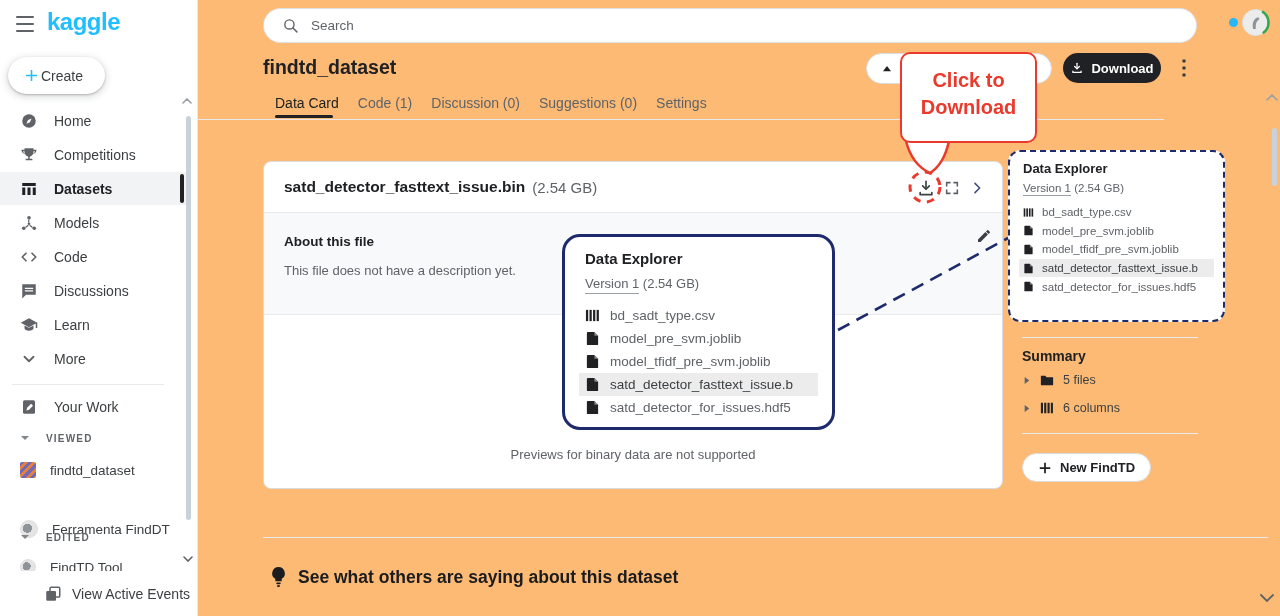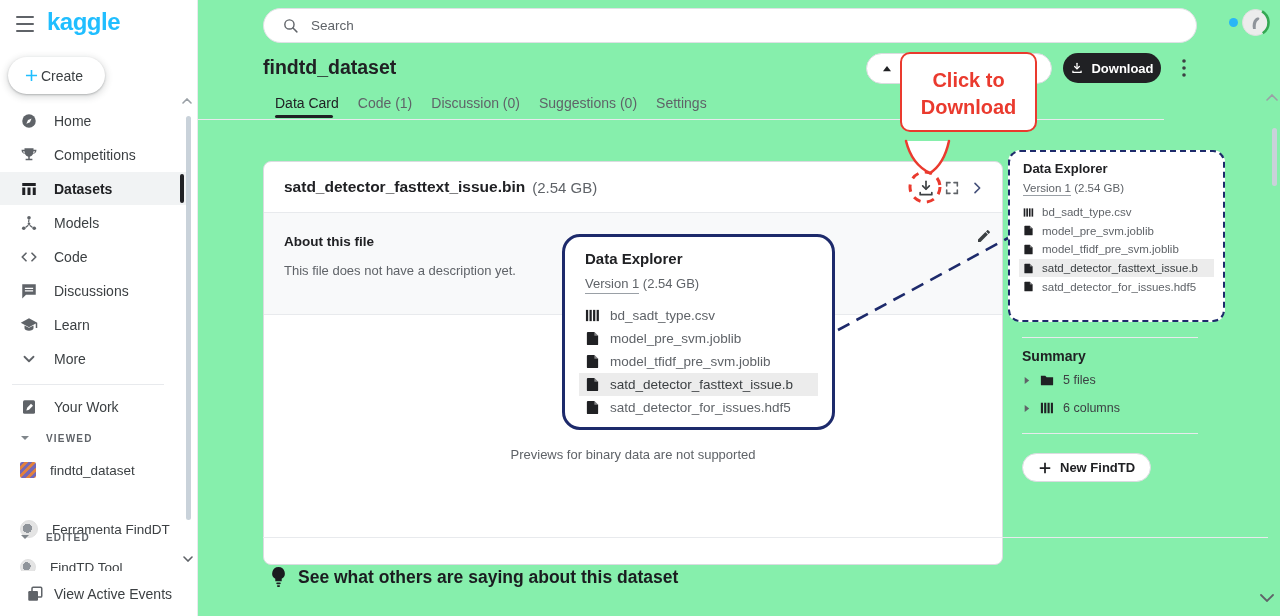--- a/index.html
+++ b/index.html
@@ -1,19 +1,19 @@
 <!DOCTYPE html>
 <html><head>
 <meta charset="utf-8">
 <style>
   * { margin:0; padding:0; box-sizing:border-box; }
   html,body { background:#fff; }
   .page {
     position:relative; width:1280px; height:616px; overflow:hidden;
-    font-family:"Liberation Sans","DejaVu Sans",sans-serif; background:#86efac; color:#202124;
+    font-family:"Liberation Sans","DejaVu Sans",sans-serif; background:#fdba74; color:#202124;
   }
   .abs { position:absolute; }
   svg { display:block; }
 
   
   .sidebar { position:absolute; left:0; top:0; width:197px; height:616px; background:#fff; }
   .sb-border { position:absolute; left:197px; top:0; width:1px; height:616px; background:#e8eaed; }
   .logo { font-size:24px; font-weight:700; color:#20beff; letter-spacing:-0.5px; }
   .create-btn {
     position:absolute; left:8px; top:57px; height:37px; width:97px; border:none; cursor:pointer;
@@ -21,21 +21,21 @@
     box-shadow:0 1px 2px rgba(60,64,67,.3), 0 2px 6px 2px rgba(60,64,67,.15);
     font-family:inherit; font-size:14px; color:#3c4043; font-weight:500;
   }
   .nav-item { position:absolute; left:0; width:186px; height:33px; display:flex; align-items:center; gap:16px; padding-left:20px; cursor:pointer; font-size:14px; color:#3c4043; }
   .nav-item .ni { width:18px; height:18px; color:#5f6368; flex:0 0 18px; }
   .nav-item.active { background:#f1f3f4; font-weight:700; color:#202124; }
   .nav-item.active .ni { color:#202124; }
   .sec-header { position:absolute; left:0; width:158px; height:16px; display:flex; align-items:center; gap:16px; padding-left:20px; font-size:10px; letter-spacing:1.2px; font-weight:700; color:#5f6368; cursor:pointer; }
   .sb-item { position:absolute; left:0; width:186px; height:26px; display:flex; align-items:center; gap:14px; padding-left:20px; font-size:13.5px; color:#3c4043; cursor:pointer; }
   .sb-divider { position:absolute; left:12px; width:152px; height:1px; background:#e8eaed; }
-  .sb-footer { position:absolute; left:0; top:571px; width:196px; height:45px; background:#fff; display:flex; align-items:center; gap:10px; padding-left:26px; font-size:14px; color:#3c4043; cursor:pointer; }
+  .sb-footer { position:absolute; left:0; top:571px; width:196px; height:45px; background:#fff; display:flex; align-items:center; gap:10px; padding-left:44px; font-size:14px; color:#3c4043; cursor:pointer; }
   .sb-scroll { position:absolute; left:186px; top:116px; width:5px; height:404px; background:#c9d2da; border-radius:3px; cursor:pointer; }
   .active-bar { position:absolute; left:180px; top:174px; width:4px; height:29px; background:#202124; border-radius:2px; }
   .chev { width:10px; height:10px; color:#80868b; }
   .pattern-icon { width:16px; height:16px; flex:0 0 16px; border-radius:2px;
     background:repeating-linear-gradient(135deg,#7668b5 0 3px,#e0813f 3px 6px); }
   .mini-avatar { width:18px; height:18px; flex:0 0 18px; border-radius:50%;
     background:radial-gradient(circle at 40% 45%, #8f949a 0 35%, #e4e4e4 36%); border:1px solid #e0e0e0; }
 
   
   .search {
@@ -53,21 +53,21 @@
   .tab.active { color:#202124; font-weight:400; }
   .tab-underline { position:absolute; left:275px; top:115px; width:58px; height:3px; background:#202124; border-radius:2px; }
   .tabs-divider { position:absolute; left:197px; top:119px; width:967px; height:1px; background:#e8eaed; }
 
   
   .vote-pill { position:absolute; left:866px; top:53px; width:186px; height:31px; border:1px solid #dadce0; border-radius:16px; background:#fff; display:flex; align-items:center; padding-left:13px; cursor:pointer; }
   .dl-btn { position:absolute; left:1063px; top:53px; width:98px; height:30px; border:none; border-radius:16px; background:#202124; color:#fff; display:flex; align-items:center; justify-content:center; gap:7px; font-family:inherit; font-size:13px; font-weight:600; cursor:pointer; }
   .kebab { position:absolute; left:1170px; top:53px; width:28px; height:30px; display:flex; align-items:center; justify-content:center; cursor:pointer; color:#3c4043; }
 
   
-  .card { position:absolute; left:263px; top:161px; width:740px; height:404px; border:1px solid #dadce0; border-radius:8px; background:#fff; }
+  .card { position:absolute; left:263px; top:161px; width:740px; height:328px; border:1px solid #dadce0; border-radius:8px; background:#fff; }
   .card-header { position:absolute; left:0; top:0; width:100%; height:50px; display:flex; align-items:center; padding:0 20px; }
   .file-name { font-size:15.5px; font-weight:700; color:#202124; }
   .file-size { font-size:15px; color:#5f6368; margin-left:7px; font-weight:400; }
   .card-hicon { position:absolute; top:16px; width:20px; height:20px; color:#4a5568; cursor:pointer; }
   .about-band { position:absolute; left:0; top:50px; width:100%; height:103px; background:#f8f9fa; border-top:1px solid #e8eaed; border-bottom:1px solid #e8eaed; }
   .about-title { position:absolute; left:20px; top:21px; font-size:13.5px; font-weight:700; color:#202124; }
   .about-text { position:absolute; left:20px; top:50px; font-size:13px; color:#5f6368; }
   .pencil { position:absolute; left:712px; top:66px; width:16px; height:16px; color:#3c4043; cursor:pointer; }
   .preview-note { position:absolute; left:0; top:285px; width:100%; text-align:center; font-size:13px; color:#5f6368; }
 
@@ -104,21 +104,21 @@
   .bottom-divider { position:absolute; left:263px; top:537px; width:1005px; height:1px; background:#e8eaed; }
   .community-heading { position:absolute; left:298px; top:567px; font-size:17.5px; font-weight:700; color:#1b1c20; }
   .bulb { position:absolute; left:269px; top:566px; width:19px; height:22px; color:#1b1c20; }
 
   
   .pg-scroll { position:absolute; left:1272px; top:128px; width:5px; height:58px; background:#c9d2da; border-radius:3px; cursor:pointer; }
   .scroll-chev { color:#9aa0a6; }
 
   
   .anno-svg { position:absolute; left:0; top:0; width:1280px; height:616px; z-index:28; pointer-events:none; }
-  .bubble { position:absolute; left:900px; top:52px; width:137px; height:80px; background:#fff; border:2.5px solid #ea3a2e; border-radius:10px; z-index:29; text-align:center; padding-top:13px; }
+  .bubble { position:absolute; left:900px; top:52px; width:137px; height:91px; background:#fff; border:2.5px solid #ea3a2e; border-radius:10px; z-index:29; text-align:center; padding-top:13px; }
   .bubble div { font-size:20px; line-height:27px; font-weight:800; color:#ea3a2e; }
 </style>
 </head>
 <body>
 
 <div class="page">
 
   <div class="sidebar">
     <div class="abs" style="left:16px;top:15px;width:20px;height:18px;cursor:pointer;color:#5f6368">
       <svg viewBox="0 0 20 18" width="20" height="18">

